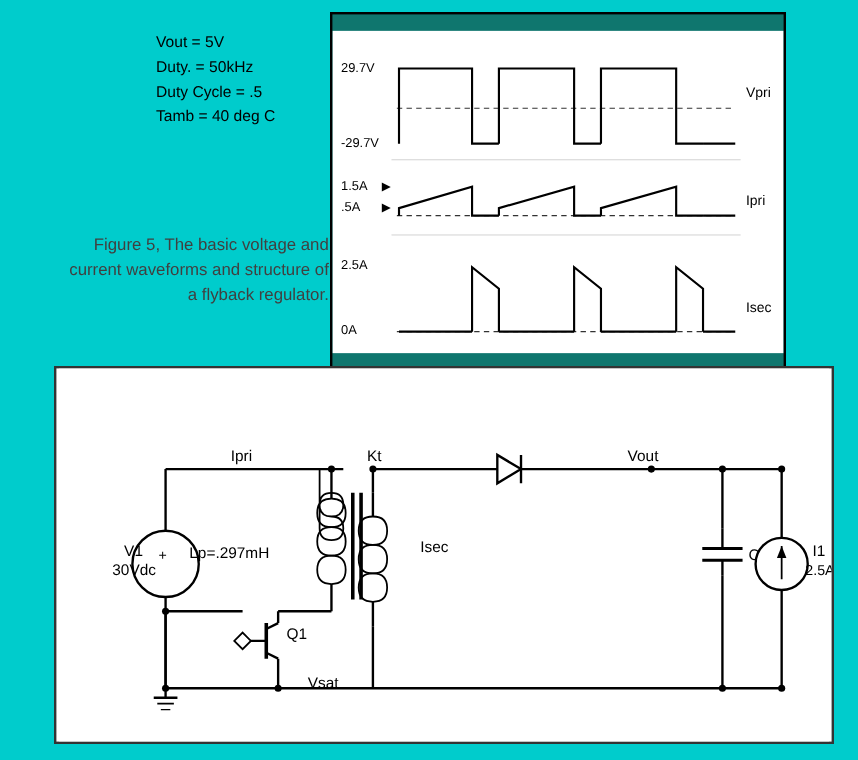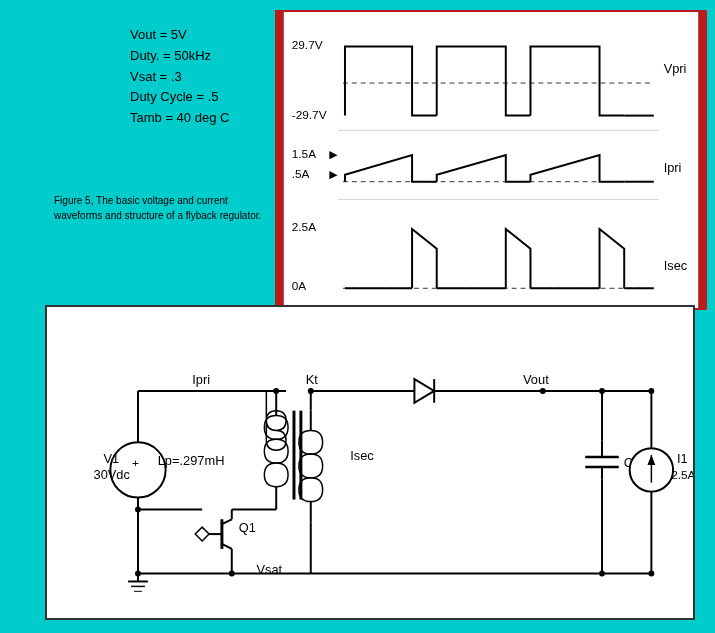--- a/index.html
+++ b/index.html
@@ -10,24 +10,24 @@
       font-family: Arial, sans-serif;
       position: relative;
       overflow: hidden;
     }
 
     
     .waveform-panel {
       position: absolute;
       top: 10px;
       left: 275px;
-      width: 432px;
+      width: 380px;
       height: 300px;
-      background: #b91c1c;
-      border: 2px solid #b91c1c;
+      background: #0f766e;
+      border: 2px solid #000000;
     }
 
     
     .circuit-panel {
       position: absolute;
       top: 305px;
       left: 45px;
       width: 650px;
       height: 315px;
       background: white;
@@ -41,45 +41,45 @@
       left: 130px;
       font-size: 13px;
       color: #000;
       line-height: 1.6;
     }
 
     .figure-caption {
       position: absolute;
       top: 193px;
       left: 54px;
-      font-size: 10px;
-      color: #000000;
+      font-size: 14px;
+      color: #404040;
       line-height: 1.5;
       width: 220px;
+      text-align: right;
     }
 
     
     .waveform-svg {
       width: 100%;
       height: 100%;
     }
 
     
     .circuit-svg {
       width: 100%;
       height: 100%;
     }
   </style>
 </head>
 <body>
 
 <div class="info-text">
   <div>Vout = 5V</div>
   <div>Duty. = 50kHz</div>
-  <div>Vsat = .3</div>
   <div>Duty Cycle = .5</div>
   <div>Tamb = 40 deg C</div>
 </div>
 
 <div class="figure-caption">
   <span>Figure 5, The basic voltage and current waveforms and structure of a flyback regulator.</span>
 </div>
 
 <div class="waveform-panel">
   <svg class="waveform-svg" viewBox="0 0 420 300" xmlns="http://www.w3.org/2000/svg">

